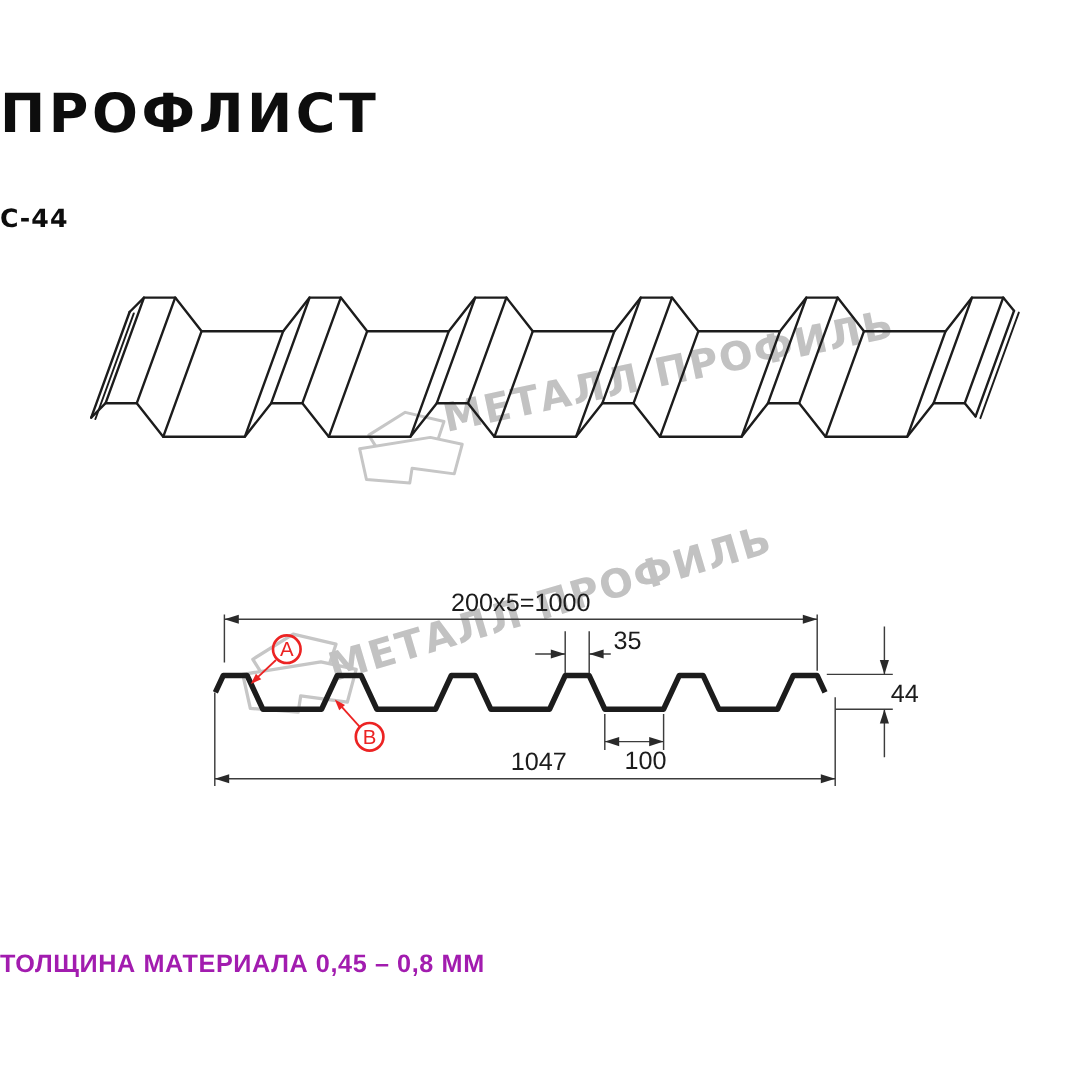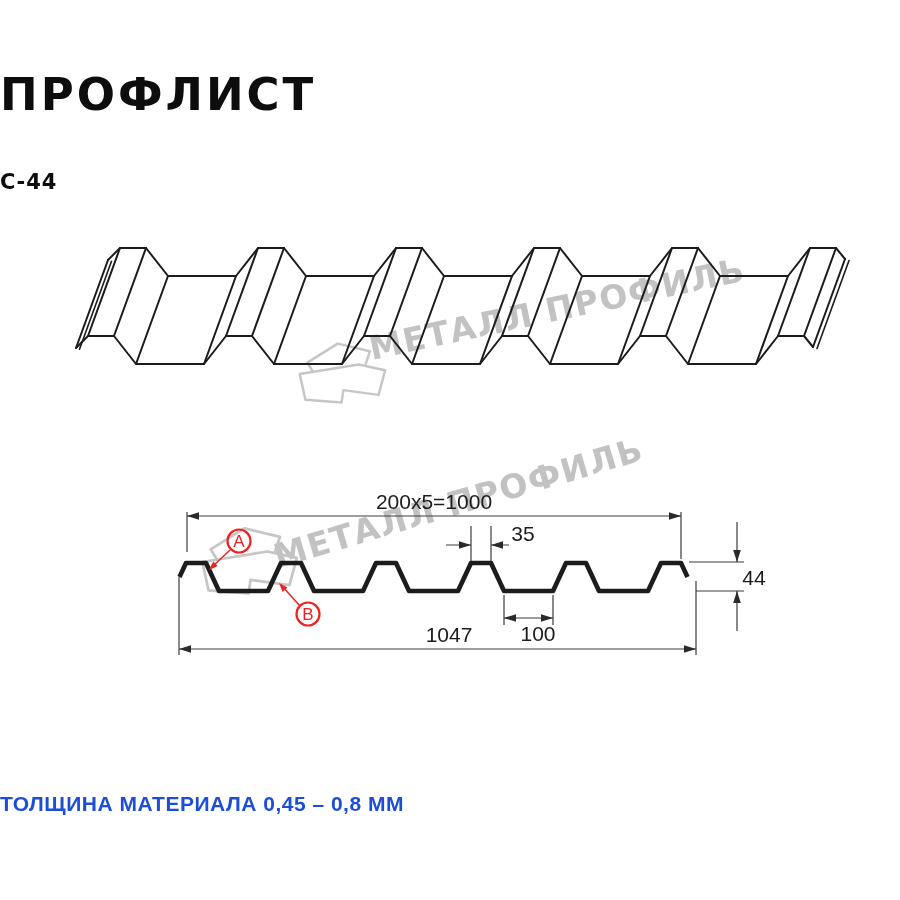--- a/index.html
+++ b/index.html
@@ -3,21 +3,21 @@
 <meta charset="utf-8">
 <style>
   html,body{margin:0;padding:0;background:#fff;}
   body{width:900px;height:900px;position:relative;overflow:hidden;
        font-family:"Liberation Sans","DejaVu Sans",sans-serif;color:#1c1c1c;}
   .abs{position:absolute;left:0;width:900px;text-align:left;}
   .title{top:68px;font-family:"DejaVu Sans",sans-serif;font-weight:bold;
          font-size:45px;letter-spacing:3px;color:#0d0d0d;}
   .subtitle{top:130px;font-family:"DejaVu Sans",sans-serif;font-weight:bold;
             font-size:21px;letter-spacing:1px;color:#0d0d0d;margin-top:40px;}
-  .footer{top:792px;font-size:21px;font-weight:bold;letter-spacing:.5px;color:#1d4ed8;}
+  .footer{top:792px;font-size:21px;font-weight:bold;letter-spacing:.5px;color:#a21caf;}
   svg{position:absolute;top:0;left:0;}
   .dimtxt{font-size:21px;fill:#1c1c1c;font-family:"Liberation Sans",sans-serif;}
   .redtxt{font-size:17px;fill:#ec2323;font-family:"Liberation Sans",sans-serif;}
   .wmtext{font-family:"DejaVu Sans",sans-serif;font-weight:bold;
           font-size:33px;letter-spacing:1.5px;fill:#c2c2c2;}
 </style>
 </head>
 <body>
 
 <div class="abs title">ПРОФЛИСТ</div>

